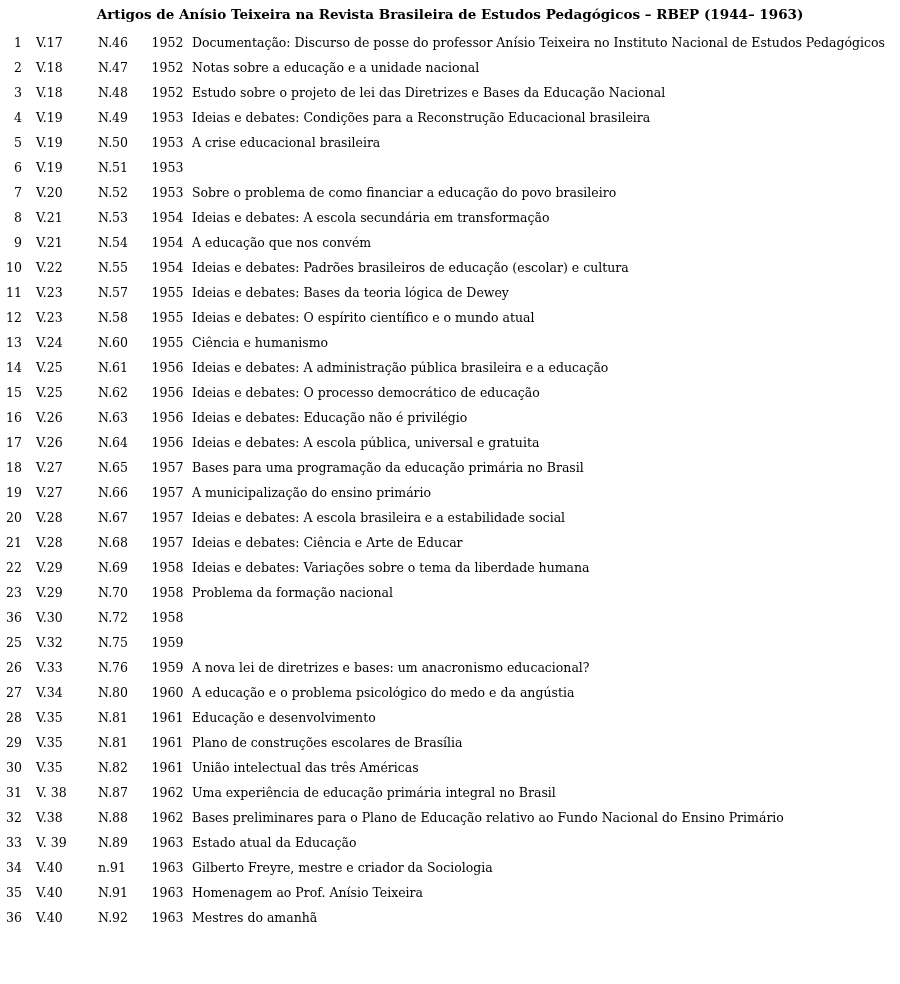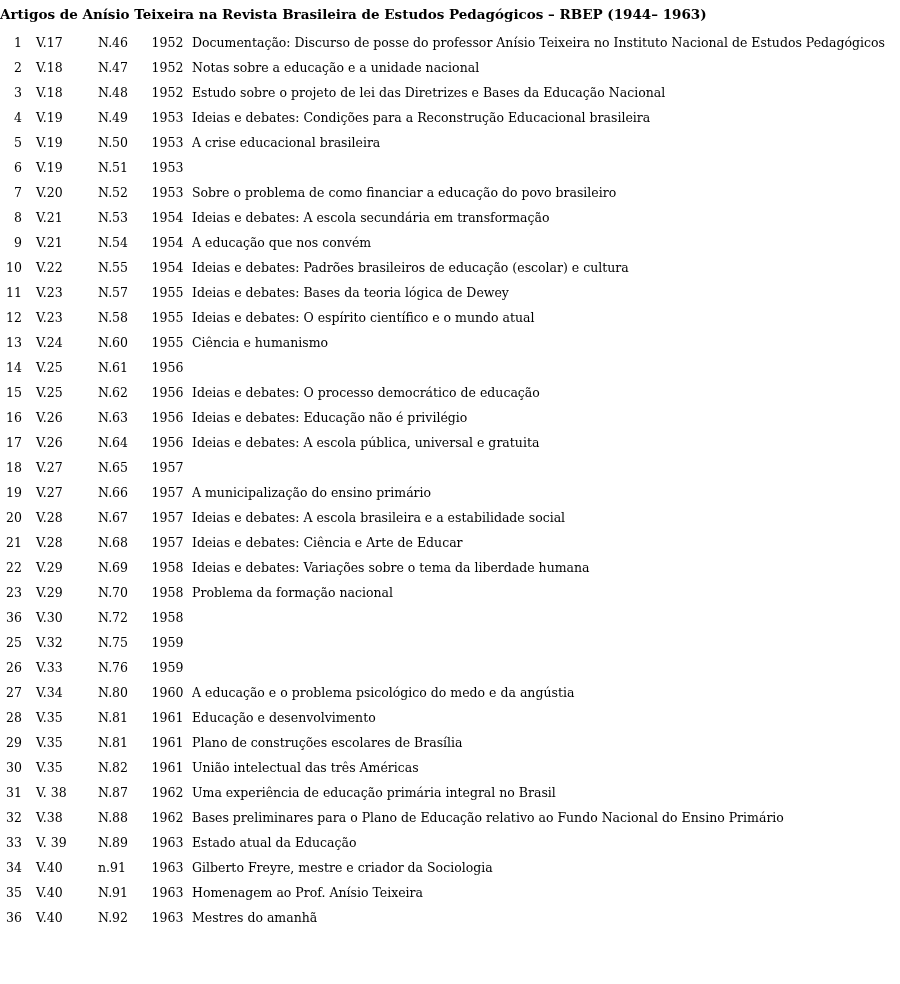--- a/index.html
+++ b/index.html
@@ -11,21 +11,21 @@
     position: relative;
     width: 900px;
     height: 984px;
     background: #ffffff;
     color: #000000;
     font-family: "DejaVu Serif", serif;
     overflow: hidden;
   }
   .doc-title {
     padding-top: 6px;
-    text-align: left;
+    text-align: center;
     font-weight: bold;
     font-size: 13.5px;
     line-height: 17px;
     white-space: nowrap;
   }
   .article-list {
     margin-top: 7px;
   }
   .row {
     display: flex;
@@ -153,20 +153,21 @@
         <span class="c-vol">V.24</span>
         <span class="c-num">N.60</span>
         <span class="c-year">1955</span>
         <span class="c-title">Ciência e humanismo</span>
       </div>
       <div class="row">
         <span class="c-index">14</span>
         <span class="c-vol">V.25</span>
         <span class="c-num">N.61</span>
         <span class="c-year">1956</span>
+        <span class="c-title">Ideias e debates: A administração pública brasileira e a educação</span>
       </div>
       <div class="row">
         <span class="c-index">15</span>
         <span class="c-vol">V.25</span>
         <span class="c-num">N.62</span>
         <span class="c-year">1956</span>
         <span class="c-title">Ideias e debates: O processo democrático de educação</span>
       </div>
       <div class="row">
         <span class="c-index">16</span>
@@ -180,20 +181,21 @@
         <span class="c-vol">V.26</span>
         <span class="c-num">N.64</span>
         <span class="c-year">1956</span>
         <span class="c-title">Ideias e debates: A escola pública, universal e gratuita</span>
       </div>
       <div class="row">
         <span class="c-index">18</span>
         <span class="c-vol">V.27</span>
         <span class="c-num">N.65</span>
         <span class="c-year">1957</span>
+        <span class="c-title">Bases para uma programação da educação primária no Brasil</span>
       </div>
       <div class="row">
         <span class="c-index">19</span>
         <span class="c-vol">V.27</span>
         <span class="c-num">N.66</span>
         <span class="c-year">1957</span>
         <span class="c-title">A municipalização do ensino primário</span>
       </div>
       <div class="row">
         <span class="c-index">20</span>
@@ -233,20 +235,21 @@
         <span class="c-index">25</span>
         <span class="c-vol">V.32</span>
         <span class="c-num">N.75</span>
         <span class="c-year">1959</span>
       </div>
       <div class="row">
         <span class="c-index">26</span>
         <span class="c-vol">V.33</span>
         <span class="c-num">N.76</span>
         <span class="c-year">1959</span>
+        <span class="c-title">A nova lei de diretrizes e bases: um anacronismo educacional?</span>
       </div>
       <div class="row">
         <span class="c-index">27</span>
         <span class="c-vol">V.34</span>
         <span class="c-num">N.80</span>
         <span class="c-year">1960</span>
         <span class="c-title">A educação e o problema psicológico do medo e da angústia</span>
       </div>
       <div class="row">
         <span class="c-index">28</span>

